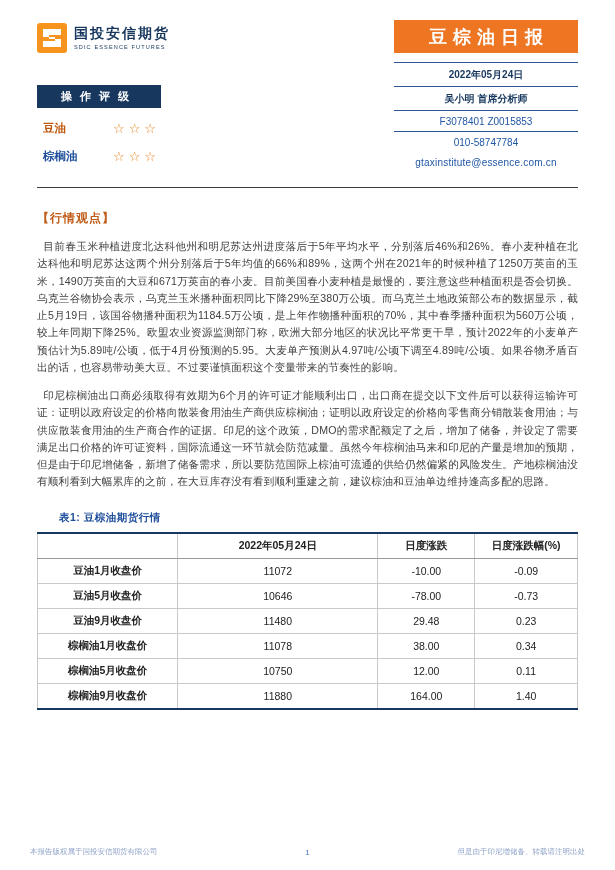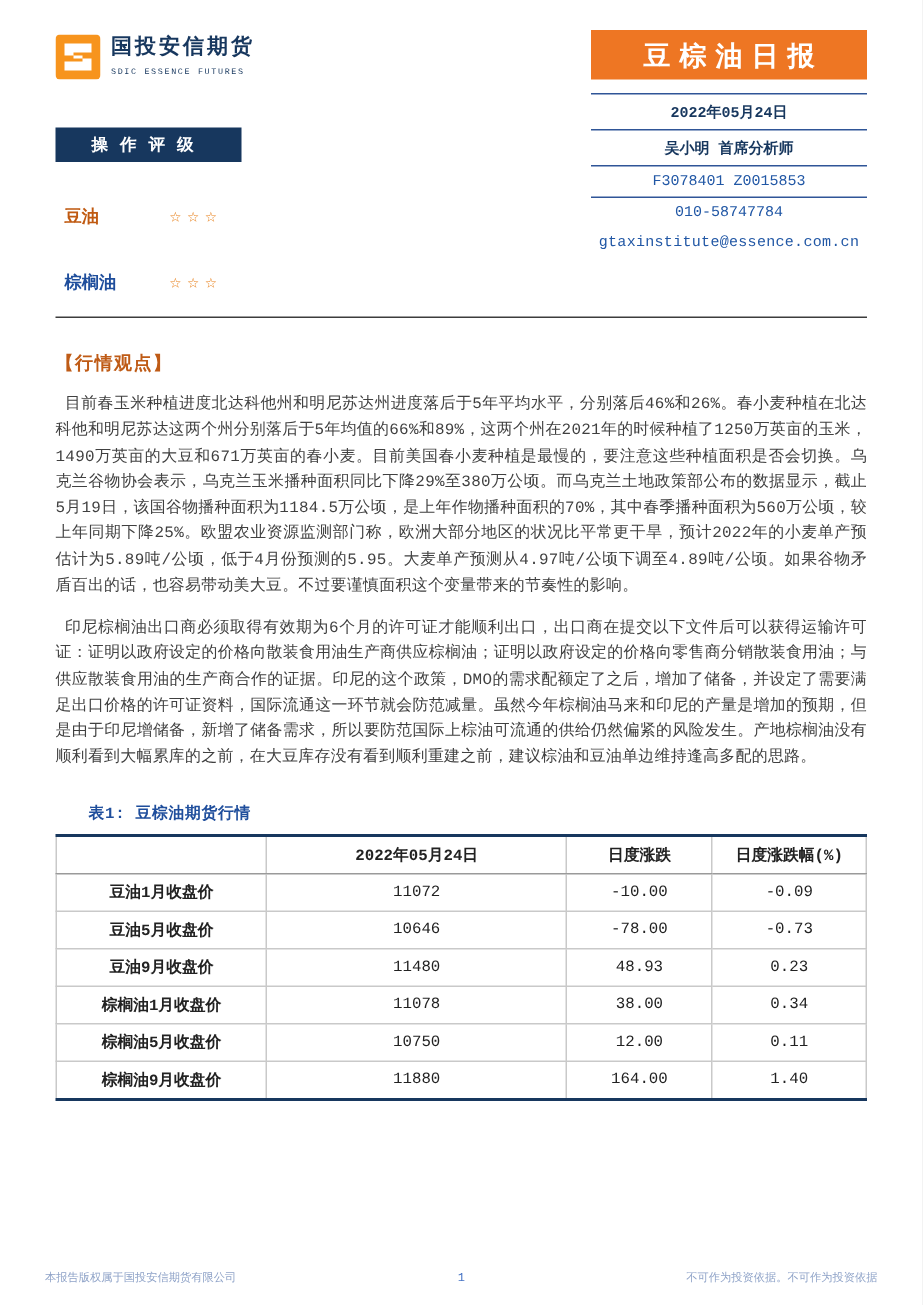--- a/index.html
+++ b/index.html
@@ -1,35 +1,35 @@
 <!DOCTYPE html>
 <html><head>
 <meta charset="utf-8">
 <style>
   * { margin:0; padding:0; box-sizing:border-box; }
   html,body { background:#e9e9e9; }
   .page {
     width:615px; height:870px; margin:0 auto; position:relative;
     background:#ffffff; overflow:hidden;
-    font-family:Liberation Mono, monospace; color:#333;
+    font-family:Liberation Sans, sans-serif; color:#333;
   }
   .content { padding:20px 37px 0 37px; }
 
   
   .header { display:flex; justify-content:space-between; align-items:flex-start; }
   .h-left { padding-top:3px; flex:1; }
   .logo { display:flex; align-items:center; gap:7px; }
   .logo-icon { width:30px; height:30px; flex:0 0 auto; }
   .logo-cn { color:#17375E; font-weight:bold; font-size:14px; letter-spacing:2px; line-height:1.1; }
   .logo-en { color:#17375E; font-size:5.6px; letter-spacing:1.1px; margin-top:3px; }
   .rating-box {
     margin-top:32px; width:124px; background:#17375E; color:#fff;
     font-size:11px; font-weight:bold; text-align:center; padding:4px 0; letter-spacing:8px;
   }
-  .rating-row { display:flex; align-items:flex-end; margin-top:29px; padding-left:6px; }
+  .rating-row { display:flex; align-items:flex-end; margin-top:13px; padding-left:6px; }
   .rating-name { width:70px; font-size:11.5px; font-weight:bold; }
   .rating-name.oil  { color:#C05A11; }
   .rating-name.palm { color:#1F4E9C; }
   .rating-stars { color:#E8821E; font-size:13px; letter-spacing:4px; }
 
   .h-right { width:184px; flex:0 0 auto; }
   .banner {
     background:#EE7623; color:#fff; text-align:center;
     font-size:18px; font-weight:bold; letter-spacing:6px; padding:5px 0 4px 6px;
   }
@@ -151,21 +151,21 @@
           </tr>
           <tr>
             <td class="rowlabel">豆油5月收盘价</td>
             <td>10646</td>
             <td>-78.00</td>
             <td>-0.73</td>
           </tr>
           <tr>
             <td class="rowlabel">豆油9月收盘价</td>
             <td>11480</td>
-            <td>48.93</td>
+            <td>29.48</td>
             <td>0.23</td>
           </tr>
           <tr>
             <td class="rowlabel">棕榈油1月收盘价</td>
             <td>11078</td>
             <td>38.00</td>
             <td>0.34</td>
           </tr>
           <tr>
             <td class="rowlabel">棕榈油5月收盘价</td>
@@ -180,15 +180,15 @@
             <td>1.40</td>
           </tr>
         </tbody>
       </table>
 
   </div>
 
   <div class="footer">
     <span class="f-left">本报告版权属于国投安信期货有限公司</span>
     <span class="f-page">1</span>
-    <span class="f-right">不可作为投资依据。不可作为投资依据</span>
+    <span class="f-right">但是由于印尼增储备。转载请注明出处</span>
   </div>
 </div>
 
 </body></html>

